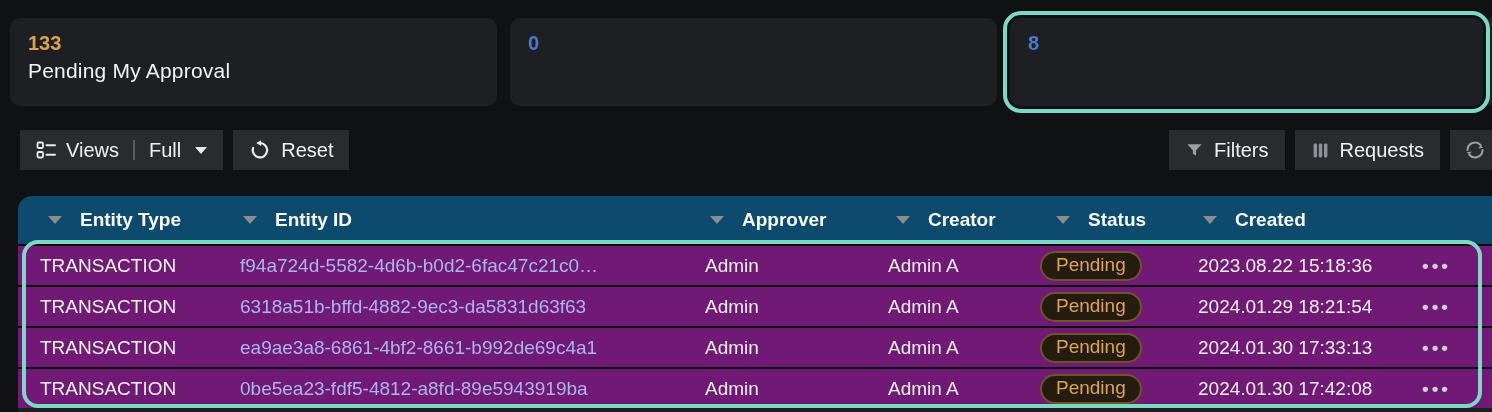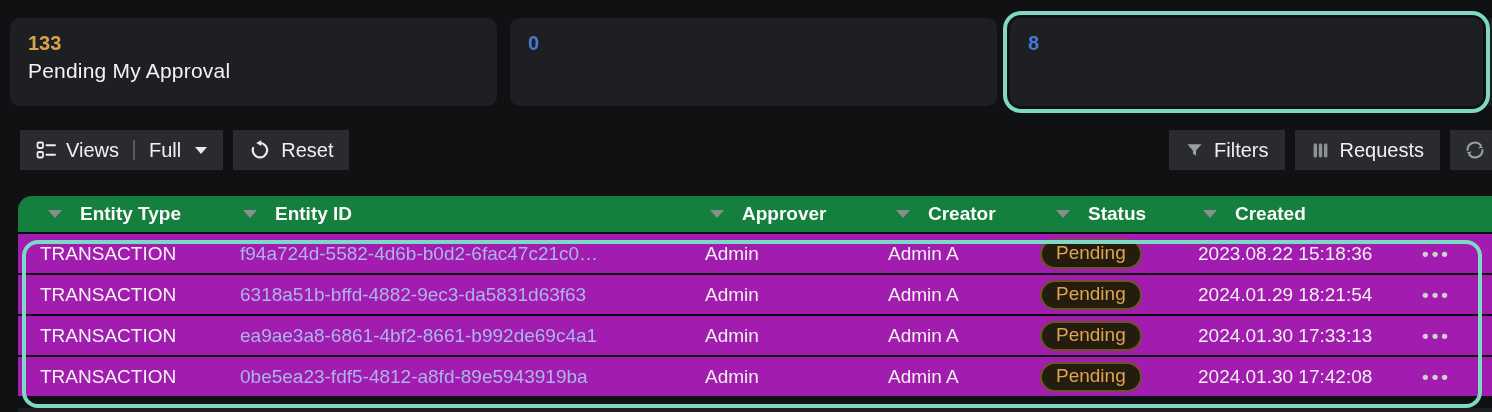--- a/index.html
+++ b/index.html
@@ -58,37 +58,37 @@
   
   .table {
     position: absolute; top: 196px; left: 18px; width: 1474px;
   }
   .grid-cols {
     display: grid;
     grid-template-columns: 222px 465px 183px 152px 158px 220px 74px;
     align-items: center;
   }
   .thead {
-    height: 36px; background: #15803d; border-radius: 14px 0 0 0;
+    height: 48px; background: #0c4a6e; border-radius: 14px 0 0 0;
   }
   .th {
     display: flex; align-items: center; font-size: 19px; font-weight: 700;
     color: #fafafa; cursor: pointer; height: 100%;
   }
   .th-caret {
     width: 0; height: 0; margin-right: 18px; flex: 0 0 auto;
     border-left: 7px solid transparent; border-right: 7px solid transparent;
     border-top: 8px solid #8a8d91; cursor: pointer;
   }
   .pl1 { padding-left: 30px; } .pl2 { padding-left: 3px; }
   .pl3 { padding-left: 5px; }  .pl4 { padding-left: 8px; }
   .pl5 { padding-left: 16px; } .pl6 { padding-left: 5px; }
 
   .tr {
-    height: 41px; background: #a21caf; border-top: 2px solid #0c0d0e;
+    height: 41px; background: #701a75; border-top: 2px solid #0c0d0e;
     font-size: 19px; cursor: pointer;
   }
   .td { overflow: hidden; white-space: nowrap; text-overflow: ellipsis; }
   .td-type { padding-left: 22px; color: #f5f5f5; }
   .td-id { color: #aab6e8; padding-right: 24px; }
   .td-plain { color: #f0f0f0; }
   .badge {
     display: inline-block; padding: 1px 14px 3px 14px;
     border-radius: 999px; border: 2px solid #6f5524;
     color: #dfa450; background: #241c0e; font-size: 19px;

